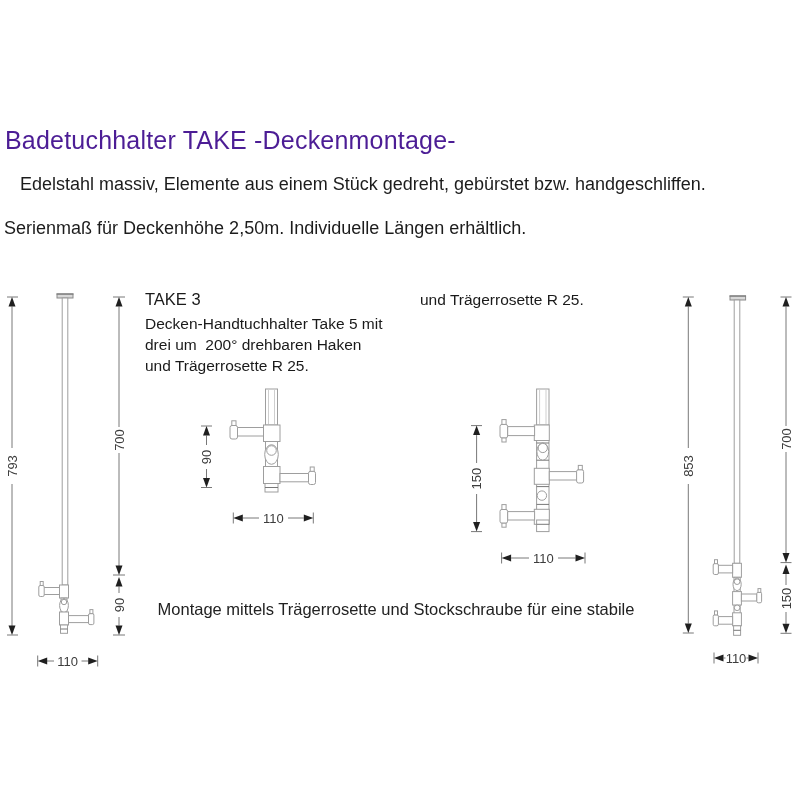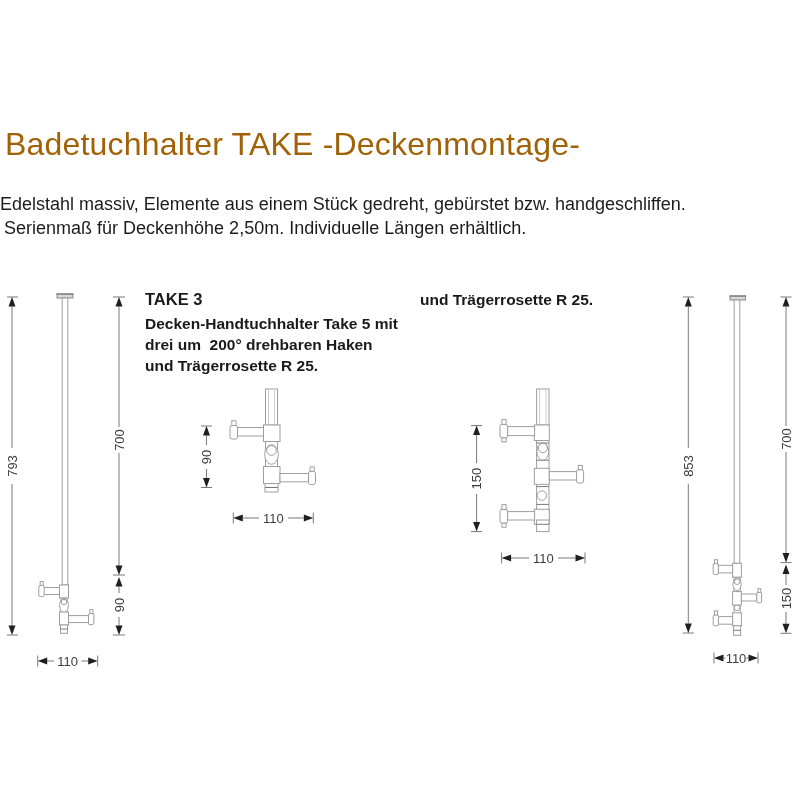--- a/index.html
+++ b/index.html
@@ -1,22 +1,22 @@
 <!DOCTYPE html>
 <html><head>
 <meta charset="utf-8">
 <style>
   html, body { margin: 0; padding: 0; background: #ffffff; }
   body { width: 800px; height: 800px; position: relative; overflow: hidden;
          font-family: "Liberation Sans", sans-serif; color: #1a1a1a; }
   .abs { position: absolute; }
-  .page-title { left: 5px; top: 126px; font-size: 32px; letter-spacing: .2px; color: #a16207; }
-  .sub1 { left: 0; top: 174px; font-size: 18px; color: #1c1c1c; margin-top: 20px; }
+  .page-title { left: 5px; top: 126px; font-size: 25px; letter-spacing: .2px; color: #4c1d95; }
+  .sub1 { left: 20px; top: 174px; font-size: 18px; color: #1c1c1c; }
   .sub2 { left: 4px; top: 218px; font-size: 18px; color: #1c1c1c; }
-  .product-block { width: 270px; line-height: 21px; font-weight: bold; }
+  .product-block { width: 270px; line-height: 21px; }
   .product-block .pname { font-size: 16.5px; margin: 0 0 3px 0; }
   .product-block .pline { font-size: 15.5px; white-space: pre-wrap; }
   #take3-block { left: 145px; top: 289px; }
   #take5-block { left: 420px; top: 289px; }
   .footnote { left: 140px; top: 597px; width: 512px; text-align: center;
               font-size: 16.5px; line-height: 24px; color: #222; }
   svg text { font-family: "Liberation Sans", sans-serif; font-size: 13px; fill: #3c3c3c; }
   svg .out  { stroke: #9e9e9e; stroke-width: 1; fill: #ffffff; }
   svg .outf { stroke: #8a8a8a; stroke-width: 1; fill: #d8d8d8; }
   svg .dim  { stroke: #787878; stroke-width: 1; fill: none; }
@@ -213,13 +213,14 @@
 
   <g>
     <path class="dim" d="M49,364.5 V375.5 M93,364.5 V375.5 M58.5,370 H60.5 M81.5,370 H83.5"></path>
     <polygon class="arr" points="49,370 58.5,366.5 58.5,373.5"></polygon>
     <polygon class="arr" points="93,370 83.5,366.5 83.5,373.5"></polygon>
     <text text-anchor="middle" x="71" y="374.5">110</text>
   </g>
 </svg>
 
 <div class="abs footnote">
+  <div>Montage mittels Trägerrosette und Stockschraube für eine stabile</div>
 </div>
 
 </body></html>

